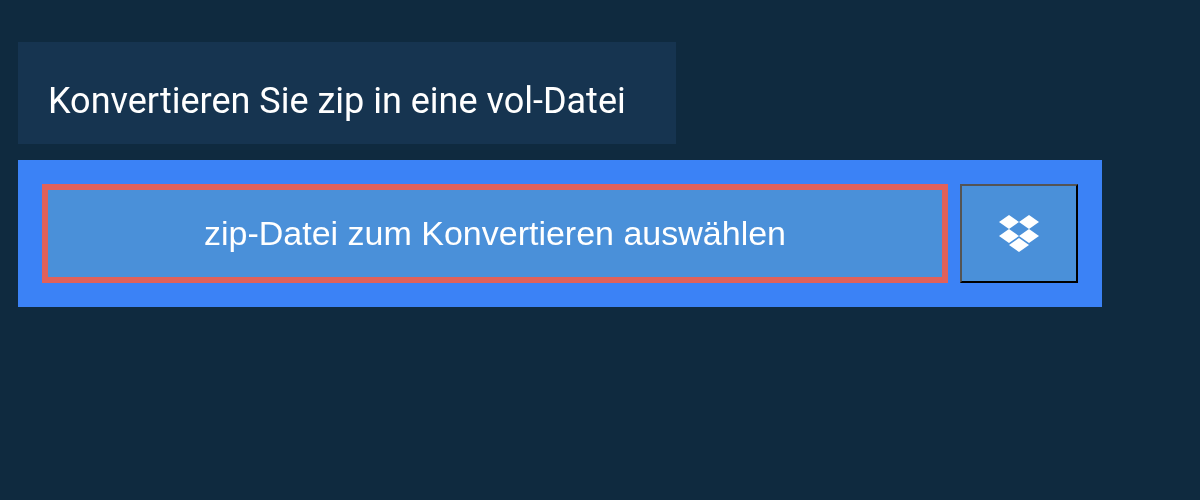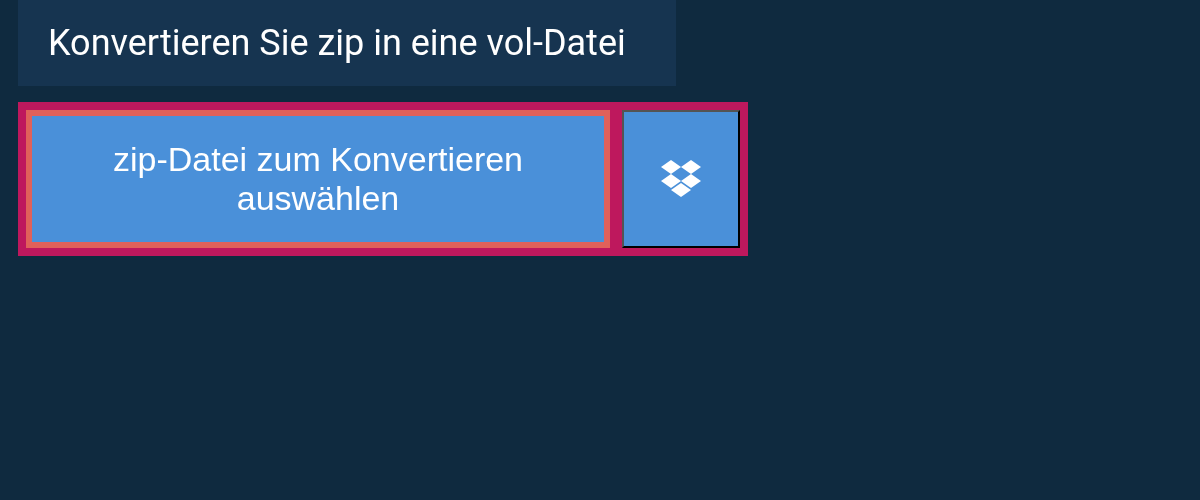--- a/index.html
+++ b/index.html
@@ -10,34 +10,35 @@
     body {
       width: 1200px;
       height: 500px;
       background-color: #0f2a3f;
       font-family: -apple-system, BlinkMacSystemFont, 'Segoe UI', Roboto, sans-serif;
       overflow: hidden;
     }
     .header-bar {
       background-color: #163450;
       display: inline-block;
-      padding: 22px 50px 22px 30px;
+      padding: 38px 50px 22px 30px;
       margin-left: 18px;
+      margin-top: 42px;
     }
     .header-title {
       color: #ffffff;
       font-size: 36px;
       font-weight: 400;
     }
     .action-panel {
-      background-color: #be185d;
+      background-color: #3b82f6;
       margin-left: 18px;
       margin-top: 16px;
-      width: 730px;
-      padding: 8px;
+      width: 1084px;
+      padding: 24px;
       display: flex;
       gap: 12px;
       align-items: stretch;
     }
     .select-file-button {
       background-color: #4a90d9;
       border: 6px solid #e0615a;
       color: #ffffff;
       font-size: 34px;
       font-weight: 400;

